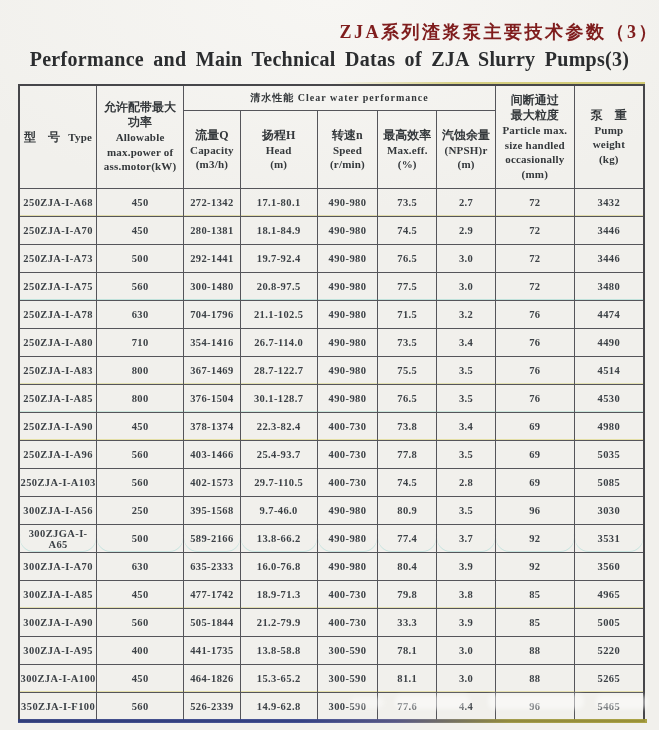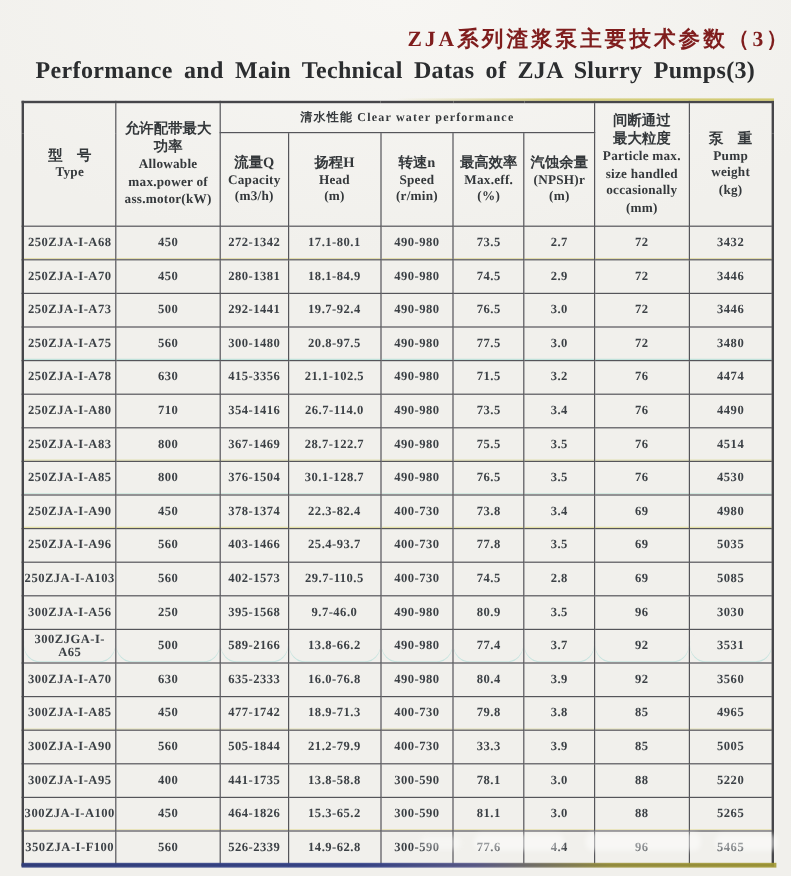--- a/index.html
+++ b/index.html
@@ -31,21 +31,21 @@
     border:1px solid #55555a;
     padding:0;text-align:center;vertical-align:middle;
     overflow:hidden;
   }
   .spec thead th{font-weight:bold;color:#34383b;background:transparent;}
   .h-top{height:24px;font-size:10px;letter-spacing:1px;}
   .h-sub{height:77px;}
   .h-cn{display:block;font-size:12px;line-height:15px;font-weight:bold;}
   .h-en{display:block;font-size:11px;line-height:14.5px;font-weight:bold;letter-spacing:0.2px;}
   .h-stack{display:flex;flex-direction:column;justify-content:center;height:100%;}
-  .h-spread{display:flex;flex-direction:column;justify-content:space-around;height:100%;padding:10px 0;box-sizing:border-box;}
+  .h-spread{display:flex;flex-direction:row;justify-content:space-around;height:100%;padding:10px 0;box-sizing:border-box;}
   .spec tbody tr{height:28px;}
   .spec tbody td{
     font-size:10.5px;font-weight:bold;color:#3c4146;letter-spacing:0.4px;
   }
   
   .spec tbody tr:nth-child(1) td{box-shadow:inset 0 -1px 0 rgba(208,196,96,0.45);}
   .spec tbody tr:nth-child(4) td{box-shadow:inset 0 -1px 0 rgba(120,205,196,0.40);}
   .spec tbody tr:nth-child(7) td{box-shadow:inset 0 -1px 0 rgba(208,200,90,0.40);}
   .spec tbody tr:nth-child(8) td{box-shadow:inset 0 -1px 0 rgba(130,210,190,0.35);}
   .spec tbody tr:nth-child(9) td{box-shadow:inset 0 -1px 0 rgba(215,205,95,0.50);font-family:Liberation Serif, serif;}
@@ -204,21 +204,21 @@
     <td>20.8-97.5</td>
     <td>490-980</td>
     <td>77.5</td>
     <td>3.0</td>
     <td>72</td>
     <td>3480</td>
   </tr>
       <tr>
     <td>250ZJA-I-A78</td>
     <td>630</td>
-    <td>415-3356</td>
+    <td>704-1796</td>
     <td>21.1-102.5</td>
     <td>490-980</td>
     <td>71.5</td>
     <td>3.2</td>
     <td>76</td>
     <td>4474</td>
   </tr>
       <tr>
     <td>250ZJA-I-A80</td>
     <td>710</td>

